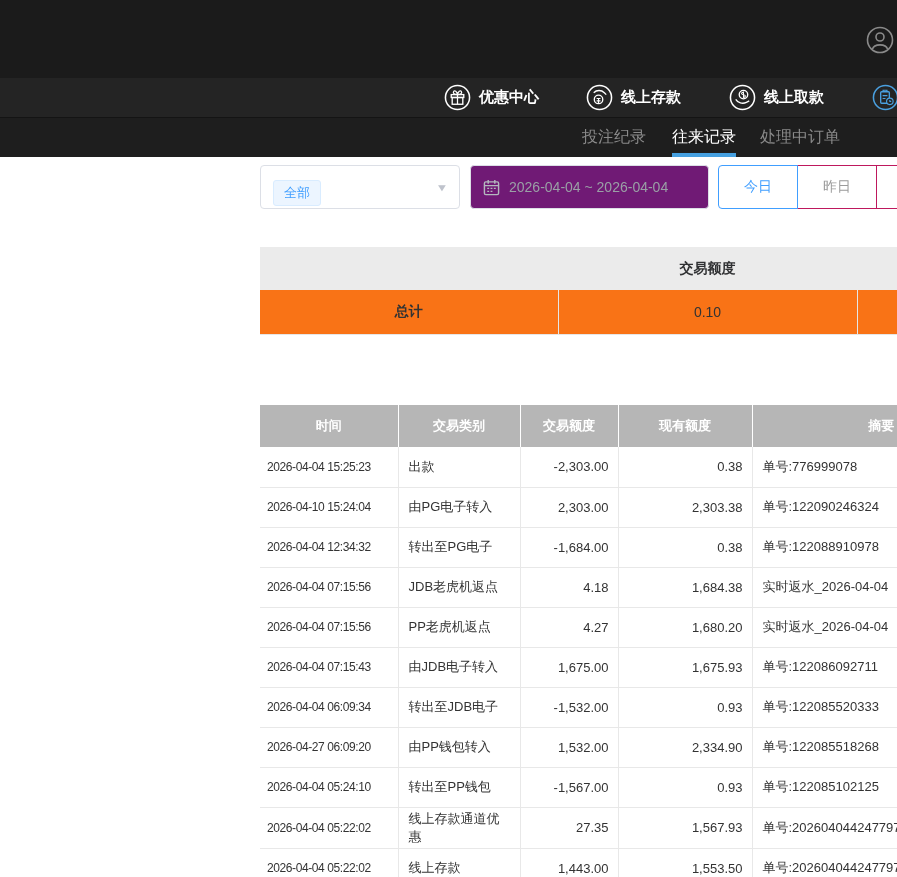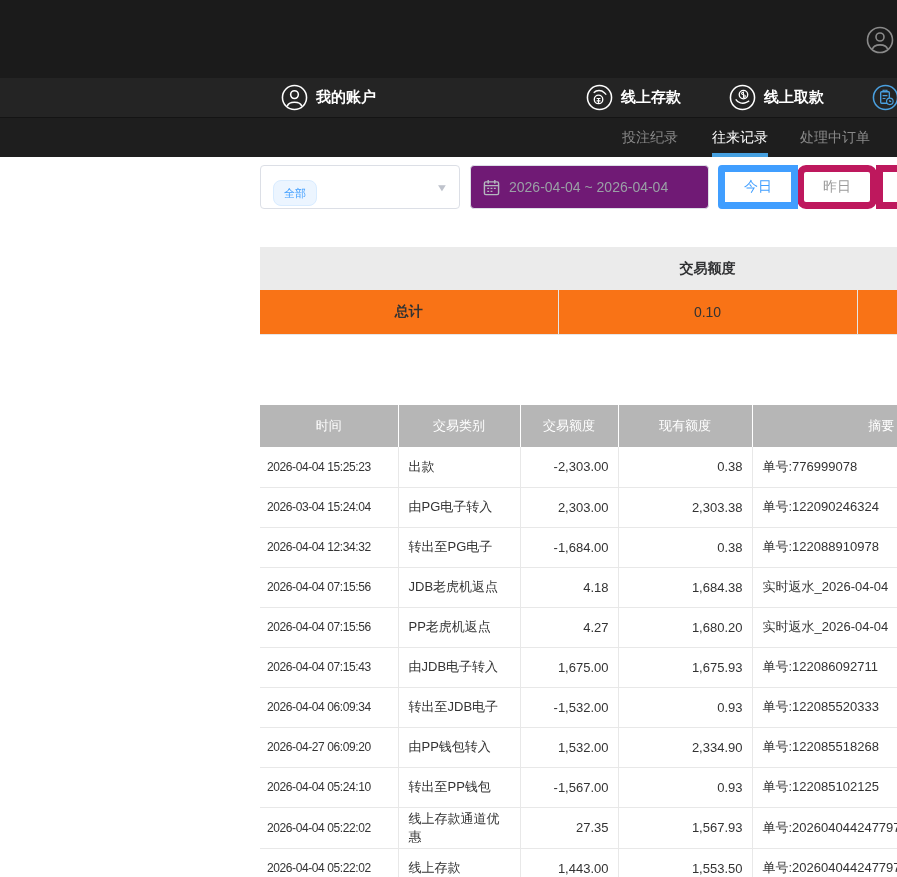--- a/index.html
+++ b/index.html
@@ -29,44 +29,44 @@
     -webkit-background-clip:text; background-clip:text; color:transparent;
     text-shadow:0 1px 1px rgba(0,0,0,.35); letter-spacing:4px;
   }
   .avatar-top { position:absolute; left:866px; top:26px; width:28px; height:28px; color:#8a8a8a; }
   
   .navbar { position:absolute; left:0; top:78px; width:897px; height:40px; background:#242424; border-bottom:1px solid #141414; }
   .nav-item { position:absolute; top:0; height:39px; display:flex; align-items:center; gap:8px; color:#fff; font-size:15px; font-weight:bold; cursor:pointer; }
   .nav-ico { width:27px; height:27px; display:block; }
   
   .subnav { position:absolute; left:0; top:118px; width:897px; height:39px; background:#1e1e1e; }
-  .subtab { position:absolute; top:0; height:39px; display:flex; align-items:center; font-size:14px; color:#8a8a8a; cursor:pointer;margin-left:40px; }
+  .subtab { position:absolute; top:0; height:39px; display:flex; align-items:center; font-size:16px; color:#8a8a8a; cursor:pointer; }
   .subtab.active { color:#fff; }
   .sub-underline { position:absolute; left:0; bottom:0; width:100%; height:4px; background:#46a0e0; }
   
   .select-box { position:absolute; left:260px; top:165px; width:200px; height:44px; border:1px solid #dcdfe6; border-radius:4px; background:#fff; display:flex; align-items:center; padding:0 12px; cursor:pointer; }
-  .tag { background:#ecf5ff; border:1px solid #d9ecff; color:#409eff; font-size:11px; height:26px; line-height:24px; padding:0 10px; border-radius:8px;margin-top:12px; }
+  .tag { background:#ecf5ff; border:1px solid #d9ecff; color:#409eff; font-size:13px; height:26px; line-height:24px; padding:0 10px; border-radius:3px;margin-top:12px; }
   .caret { margin-left:auto; color:#bfc3cc; font-size:10px; transform:scaleX(1.3); }
   .date-box { position:absolute; left:470px; top:165px; width:239px; height:44px; border:1px solid #dcdfe6; border-radius:4px; background:#701a75; display:flex; align-items:center; padding:0 12px; gap:9px; cursor:pointer; }
   .date-text { color:#9aa0a6; font-size:14px; }
   .cal-ico { width:17px; height:17px; color:#b4b8bf; flex:0 0 auto; }
-  .quick { position:absolute; top:165px; height:44px; width:80px; background:#fff; border:7px solid #be185d; color:#9b9b9b; font-size:14px; display:flex; align-items:center; justify-content:center; cursor:pointer; }
+  .quick { position:absolute; top:165px; height:44px; width:80px; background:#fff; border:1px solid #be185d; color:#9b9b9b; font-size:14px; display:flex; align-items:center; justify-content:center; cursor:pointer; }
   .quick.first { left:718px; border-color:#409eff; color:#409eff; border-radius:4px 0 0 4px; z-index:2; }
-  .quick.second { left:797px; z-index:1;border-radius:9px; }
+  .quick.second { left:797px; z-index:1; }
   .quick.third { left:876px; z-index:1; }
   
   .summary { position:absolute; left:260px; top:247px; width:890px; border-collapse:collapse; table-layout:fixed; }
   .summary td { font-size:14px; text-align:center; }
   .summary .shead td { background:#ebebeb; height:43px; color:#303133; font-weight:600; }
   .summary .srow td { height:44px; border-bottom:1px solid #e6e6e6; border-right:1px solid #e6e6e6; background:#f97316; }
   .summary .srow td:last-child { border-right:none; }
   .summary .srow td.lab { font-weight:600; }
   
   .main-table { position:absolute; left:260px; top:405px; width:750px; border-collapse:collapse; table-layout:fixed; }
-  .main-table th { background:#b6b6b6; color:#fff; font-size:13px; font-weight:normal; height:42px; text-align:center; border-right:1px solid #fff; }
+  .main-table th { background:#b6b6b6; color:#fff; font-size:13px; font-weight:bold; height:42px; text-align:center; border-right:1px solid #fff; }
   .main-table th:last-child { border-right:none; }
   .main-table td { height:40px; font-size:13px; color:#333; border-bottom:1px solid #e8e8e8; border-right:1px solid #e8e8e8; background:#fff; padding:2px 8px;margin-left:24px; }
   .main-table td:last-child { border-right:none; }
   .main-table td.t { font-size:12px; letter-spacing:-.4px; white-space:nowrap; padding-left:7px; }
   .main-table td.c { text-align:left; padding-left:10px; }
   .main-table td.n { text-align:right; padding-right:9px; }
   .main-table td.s { text-align:left; padding-left:10px; white-space:nowrap; }
 </style>
 </head>
 <body>
@@ -75,27 +75,28 @@
 
   <div class="topbar">
     <svg class="avatar-top" viewBox="0 0 28 28">
       <circle cx="14" cy="14" r="12.5" fill="none" stroke="currentColor" stroke-width="1.6"></circle>
       <circle cx="14" cy="11" r="4" fill="none" stroke="currentColor" stroke-width="1.6"></circle>
       <path d="M6.5 23 C8 17.5 20 17.5 21.5 23" fill="none" stroke="currentColor" stroke-width="1.6"></path>
     </svg>
   </div>
 
   <div class="navbar">
-    <div class="nav-item" style="left:281px">
+    <div class="nav-item" style="left:444px">
       <svg class="nav-ico" viewBox="0 0 28 28">
         <circle cx="14" cy="14" r="12.5" fill="none" stroke="#fff" stroke-width="1.6"></circle>
-        <circle cx="14" cy="11" r="4" fill="none" stroke="#fff" stroke-width="1.6"></circle>
-        <path d="M6.5 23 C8 17.5 20 17.5 21.5 23" fill="none" stroke="#fff" stroke-width="1.6"></path>
-      </svg>
-      <span>我的账户</span>
+        <rect x="7.5" y="11" width="13" height="3" fill="none" stroke="#fff" stroke-width="1.4"></rect>
+        <rect x="8.5" y="14" width="11" height="7" fill="none" stroke="#fff" stroke-width="1.4"></rect>
+        <path d="M14 11 v10 M14 11 c-3.5 0 -5 -1.5 -4 -3.2 c1 -1.6 3.5 -0.3 4 3.2 c0.5 -3.5 3 -4.8 4 -3.2 c1 1.7 -0.5 3.2 -4 3.2" fill="none" stroke="#fff" stroke-width="1.3"></path>
+      </svg>
+      <span>优惠中心</span>
     </div>
     <div class="nav-item" style="left:586px">
       <svg class="nav-ico" viewBox="0 0 28 28">
         <circle cx="14" cy="14" r="12.5" fill="none" stroke="#fff" stroke-width="1.6"></circle>
         <circle cx="13" cy="16" r="4.4" fill="none" stroke="#fff" stroke-width="1.4"></circle>
         <path d="M11 15h4 M11 17.5h4 M13 15v5" stroke="#fff" stroke-width="1.1" fill="none"></path>
         <path d="M8 9 c3 -3 8 -3 11 0 l2 2" fill="none" stroke="#fff" stroke-width="1.4"></path>
       </svg>
       <span>线上存款</span>
     </div>
@@ -193,21 +194,21 @@
       <th>摘要</th>
     </tr>
     <tr>
       <td class="t">2026-04-04 15:25:23</td>
       <td class="c">出款</td>
       <td class="n">-2,303.00</td>
       <td class="n">0.38</td>
       <td class="s">单号:776999078</td>
     </tr>
     <tr>
-      <td class="t">2026-03-04 15:24:04</td>
+      <td class="t">2026-04-10 15:24:04</td>
       <td class="c">由PG电子转入</td>
       <td class="n">2,303.00</td>
       <td class="n">2,303.38</td>
       <td class="s">单号:122090246324</td>
     </tr>
     <tr>
       <td class="t">2026-04-04 12:34:32</td>
       <td class="c">转出至PG电子</td>
       <td class="n">-1,684.00</td>
       <td class="n">0.38</td>

